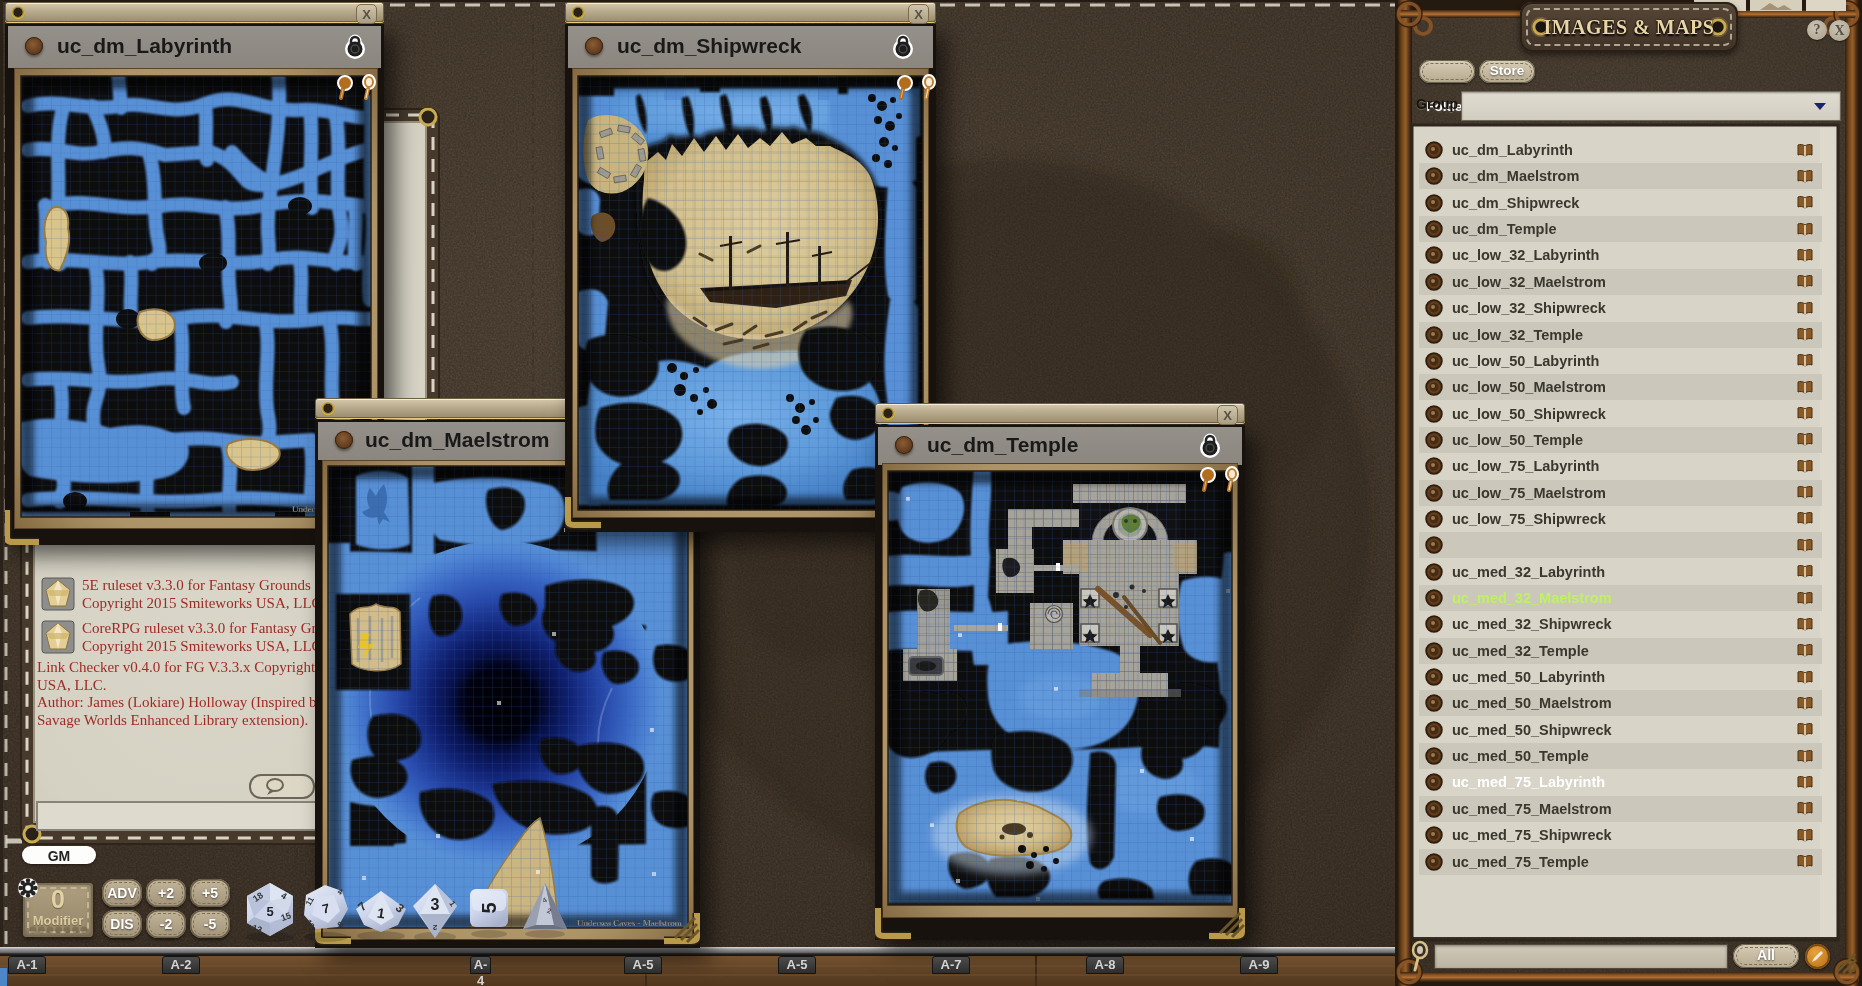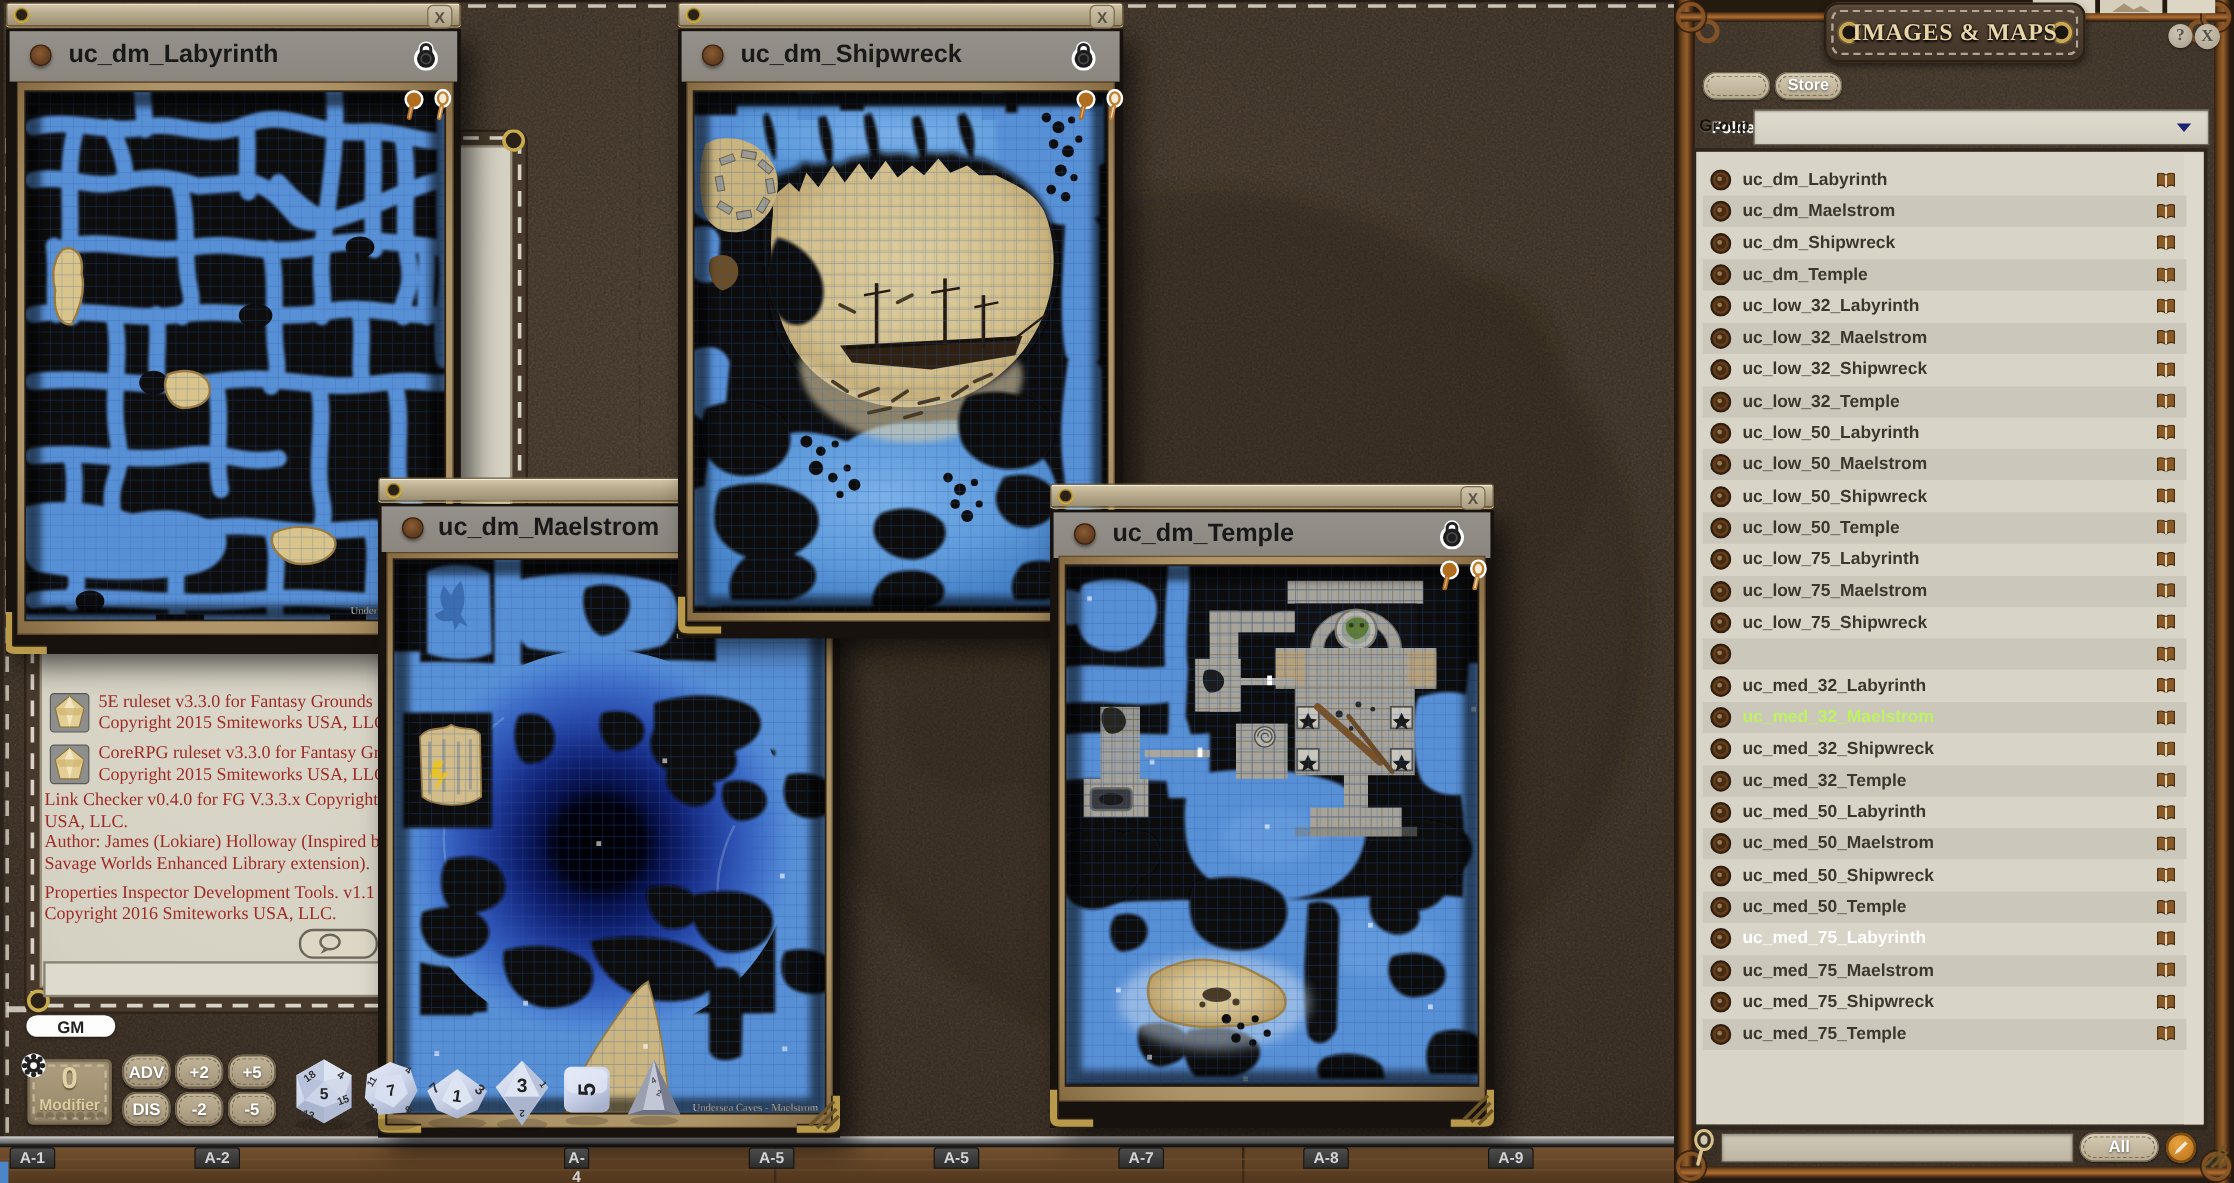--- a/index.html
+++ b/index.html
@@ -137,21 +137,20 @@
       <ellipse cx="255" cy="677" rx="8" ry="6" fill="none" stroke="#6b655a" stroke-width="2"></ellipse>
       <path d="M250,682 L247,687 L255,683" fill="#6b655a"></path>
     </g>
 
     <rect x="17" y="694" width="389" height="28" fill="#deDAce" stroke="#8a8476" stroke-width="2"></rect>
   </svg>
 
   <div class="abs" style="left:62px;top:469px;width:330px;font:15px 'Liberation Serif',serif;color:#9e2b25;line-height:17.5px;">5E ruleset v3.3.0 for Fantasy Grounds<br>Copyright 2015 Smiteworks USA, LLC</div>
   <div class="abs" style="left:62px;top:512px;width:340px;font:15px 'Liberation Serif',serif;color:#9e2b25;line-height:17.5px;">CoreRPG ruleset v3.3.0 for Fantasy Grou<br>Copyright 2015 Smiteworks USA, LLC</div>
   <div class="abs" style="left:17px;top:551px;width:385px;font:15px 'Liberation Serif',serif;color:#9e2b25;line-height:17.5px;">Link Checker v0.4.0 for FG V.3.3.x Copyright 20<br>USA, LLC.<br>Author: James (Lokiare) Holloway (Inspired by<br>Savage Worlds Enhanced Library extension).</div>
-  <div class="abs" style="left:17px;top:628px;width:385px;font:15px 'Liberation Serif',serif;color:#9e2b25;line-height:17.5px;">Properties Inspector Development Tools. v1.1<br>Copyright 2016 Smiteworks USA, LLC.</div>
 </div>
 
 <div class="win" style="left:5px;top:2px;width:379px;height:543px;">
   <div class="body" style="box-shadow:10px 10px 22px rgba(0,0,0,.62);"></div>
 
   <div class="topbar">
         <div class="grom" style="left:5px;"></div>
         <div class="xbtn" style="right:6px;">X</div>
       </div>
 

